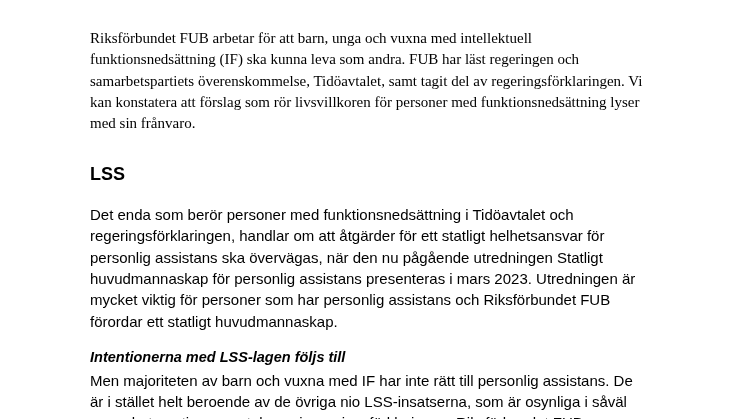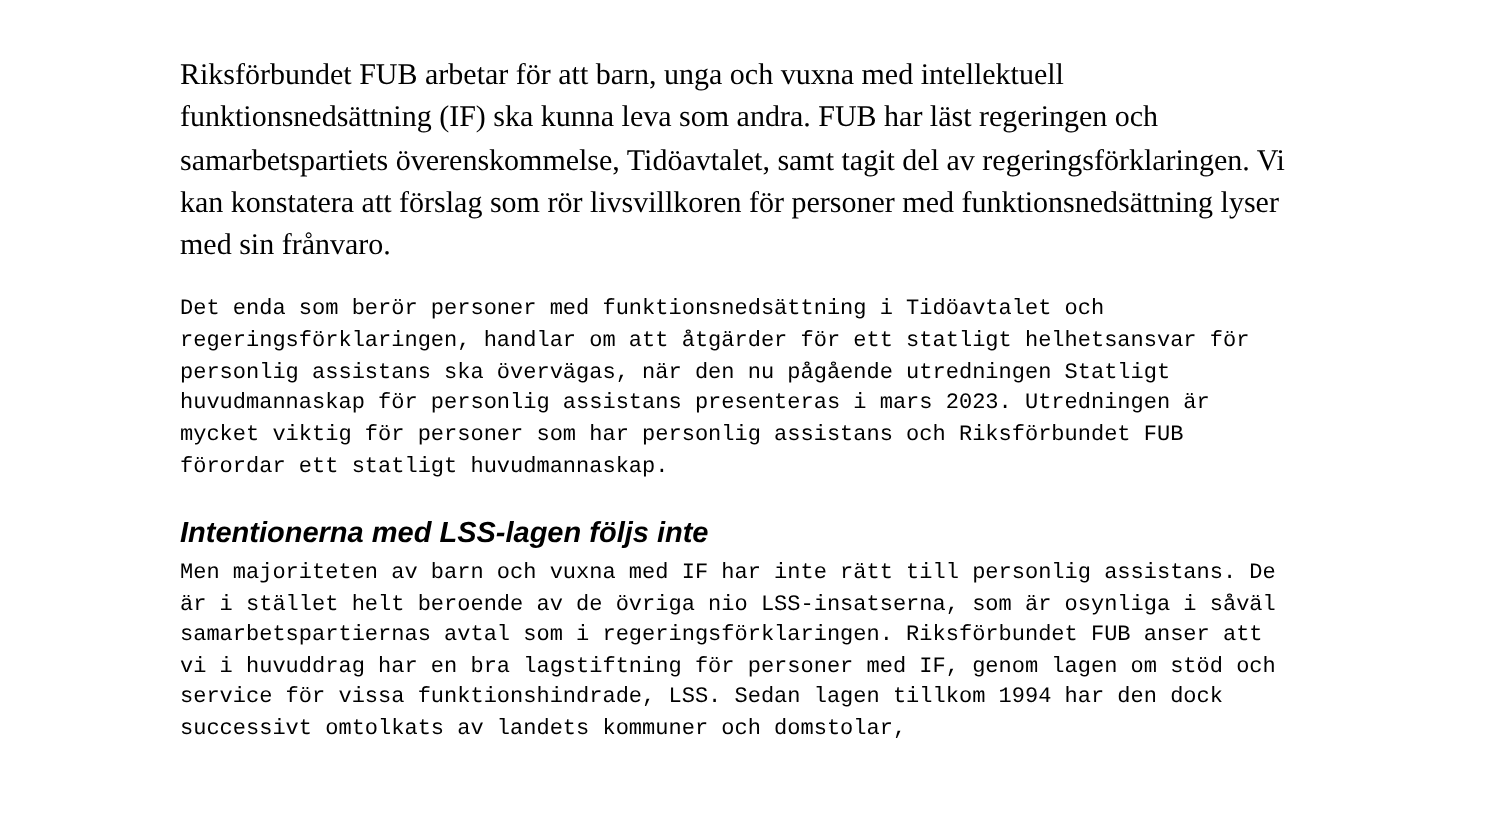--- a/index.html
+++ b/index.html
@@ -34,35 +34,36 @@
   }
   .sub-heading {
     font-family: "Liberation Sans", "DejaVu Sans", sans-serif;
     font-size: 14.5px;
     font-weight: bold;
     font-style: italic;
     margin: 16px 0 3px 0;
     line-height: 1.3;
   }
   .section-body {
-    font-family: Liberation Mono, monospace;
-    font-size: 11px;
+    font-family: Liberation Sans, sans-serif;
+    font-size: 15px;
     line-height: 1.42;
     margin: 0 0 10px 0;
   }
 </style>
 </head>
 <body>
 
 <div class="page">
 
   <p class="body-text">Riksförbundet FUB arbetar för att barn, unga och vuxna med intellektuell funktionsnedsättning (IF) ska kunna leva som andra. FUB har läst regeringen och samarbetspartiets överenskommelse, Tidöavtalet, samt tagit del av regeringsförklaringen. Vi kan konstatera att förslag som rör livsvillkoren för personer med funktionsnedsättning lyser med sin frånvaro.</p>
 
 
+  <h1 class="section-heading">LSS</h1>
 
 
   <p class="section-body">Det enda som berör personer med funktionsnedsättning i Tidöavtalet och regeringsförklaringen, handlar om att åtgärder för ett statligt helhetsansvar för personlig assistans ska övervägas, när den nu pågående utredningen Statligt huvudmannaskap för personlig assistans presenteras i mars 2023. Utredningen är mycket viktig för personer som har personlig assistans och Riksförbundet FUB förordar ett statligt huvudmannaskap.</p>
 
-  <h2 class="sub-heading">Intentionerna med LSS-lagen följs inte</h2>
+  <h2 class="sub-heading">Intentionerna med LSS-lagen följs till</h2>
 
   <p class="section-body">Men majoriteten av barn och vuxna med IF har inte rätt till personlig assistans. De är i stället helt beroende av de övriga nio LSS-insatserna, som är osynliga i såväl samarbetspartiernas avtal som i regeringsförklaringen. Riksförbundet FUB anser att vi i huvuddrag har en bra lagstiftning för personer med IF, genom lagen om stöd och service för vissa funktionshindrade, LSS. Sedan lagen tillkom 1994 har den dock successivt omtolkats av landets kommuner och domstolar,</p>
 
 </div>
 
 </body></html>

